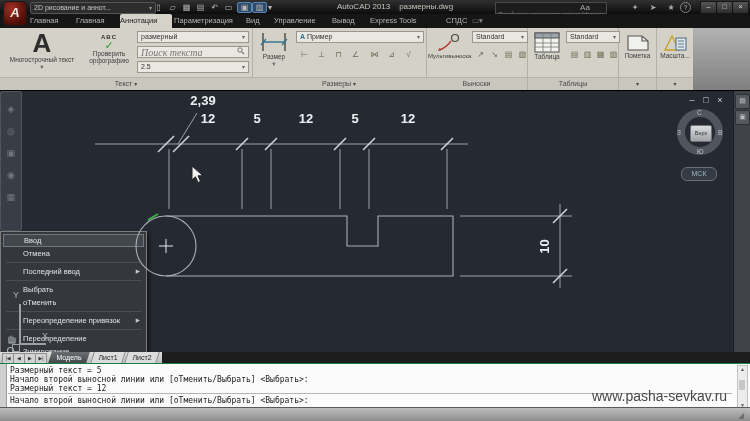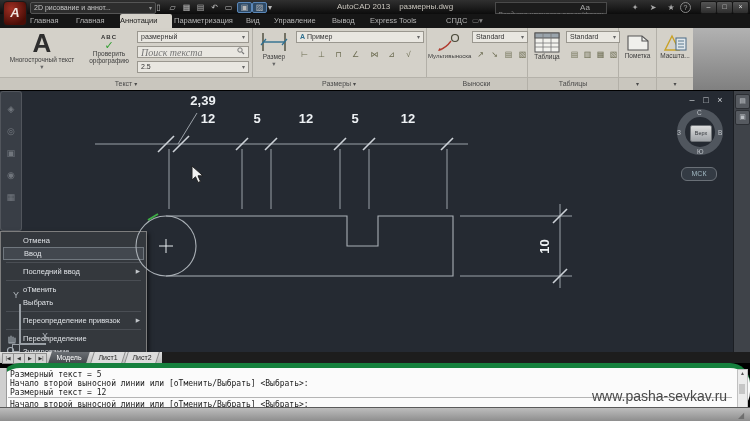--- a/index.html
+++ b/index.html
@@ -98,21 +98,21 @@
     background:linear-gradient(#dedede,#bdbdbd);}
   .navb{top:1px;width:10px;height:9px;background:#d2d2d2;border:1px solid #8f8f8f;
     font-size:5px;color:#333;text-align:center;line-height:8px;}
   .stab{top:0;height:11px;font-size:7px;text-align:center;line-height:11px;
     transform:skewX(-18deg);}
   .stab span{display:block;transform:skewX(18deg);}
   .stab.model{background:linear-gradient(#6a6e73,#44484d);color:#fff;}
   .stab.lay{background:#dcdcdc;color:#222;border-right:1px solid #8a8a8a;border-left:1px solid #8a8a8a;}
   
   #cmd{left:0;top:363px;width:750px;height:44px;background:#fbfbfb;
-    border-top:5px solid #15803d;border-radius:20px;}
+    border-top:1px solid #15803d;}
   #cmdgrip{left:0;top:0;width:6px;height:44px;background:#cfcfcf;border-right:1px solid #9a9a9a;}
   .cline{left:10px;font-family:"DejaVu Sans Mono",monospace;font-size:8px;
     color:#1a1a1a;white-space:pre;}
   #cmddiv{left:8px;top:29px;width:724px;height:1px;background:#b5b5b5;}
   #cmdsb{left:737px;top:1px;width:9px;height:42px;background:#ececec;border:1px solid #c0c0c0;}
   #cmdsb .ar{position:absolute;left:0;width:9px;font-size:5px;color:#555;text-align:center;}
   #cmdsb .thumb{position:absolute;left:1px;top:14px;width:6px;height:10px;background:#c6c6c6;}
   #watermark{left:592px;top:388px;font-size:14px;color:#484848;z-index:8;}
   
   #statusbar{left:0;top:407px;width:750px;height:14px;
@@ -404,37 +404,37 @@
   <div class="stripbtn abs" style="top:3px">▤</div>
   <div class="stripbtn abs" style="top:19px">▣</div>
 
   <div class="ucsline abs" style="left:19px;top:213px;width:1.5px;height:39px"></div>
   <div class="ucsline abs" style="left:19px;top:252px;width:27px;height:1.5px"></div>
   <div class="abs" style="left:12px;top:253px;width:6px;height:6px;border:1px solid #9aa0a6"></div>
   <span class="ucslab abs" style="left:13px;top:199px">Y</span>
   <span class="ucslab abs" style="left:42px;top:240px">X</span>
 
   <div id="ctxmenu">
-    <div class="mi">
-      <span>Отмена</span>
-    </div>
     <div class="mi hl">
       <span>Ввод</span>
     </div>
+    <div class="mi">
+      <span>Отмена</span>
+    </div>
     <div class="msep"></div>
     <div class="mi">
       <span>Последний ввод</span>
       <span class="sub">▶</span>
     </div>
     <div class="msep"></div>
     <div class="mi">
+      <span>Выбрать</span>
+    </div>
+    <div class="mi">
       <span>оТменить</span>
-    </div>
-    <div class="mi">
-      <span>Выбрать</span>
     </div>
     <div class="msep"></div>
     <div class="mi">
       <span>Переопределение привязок</span>
       <span class="sub">▶</span>
     </div>
     <div class="msep"></div>
     <div class="mi">
       <svg width="11" height="11" viewBox="0 0 11 11">
         <path d="M3 10 V4 M5 10 V3 M7 10 V4 M9 9 V5 M3 10 h6" fill="none" stroke="#aab2ba" stroke-width="1.1" stroke-linecap="round"></path>

